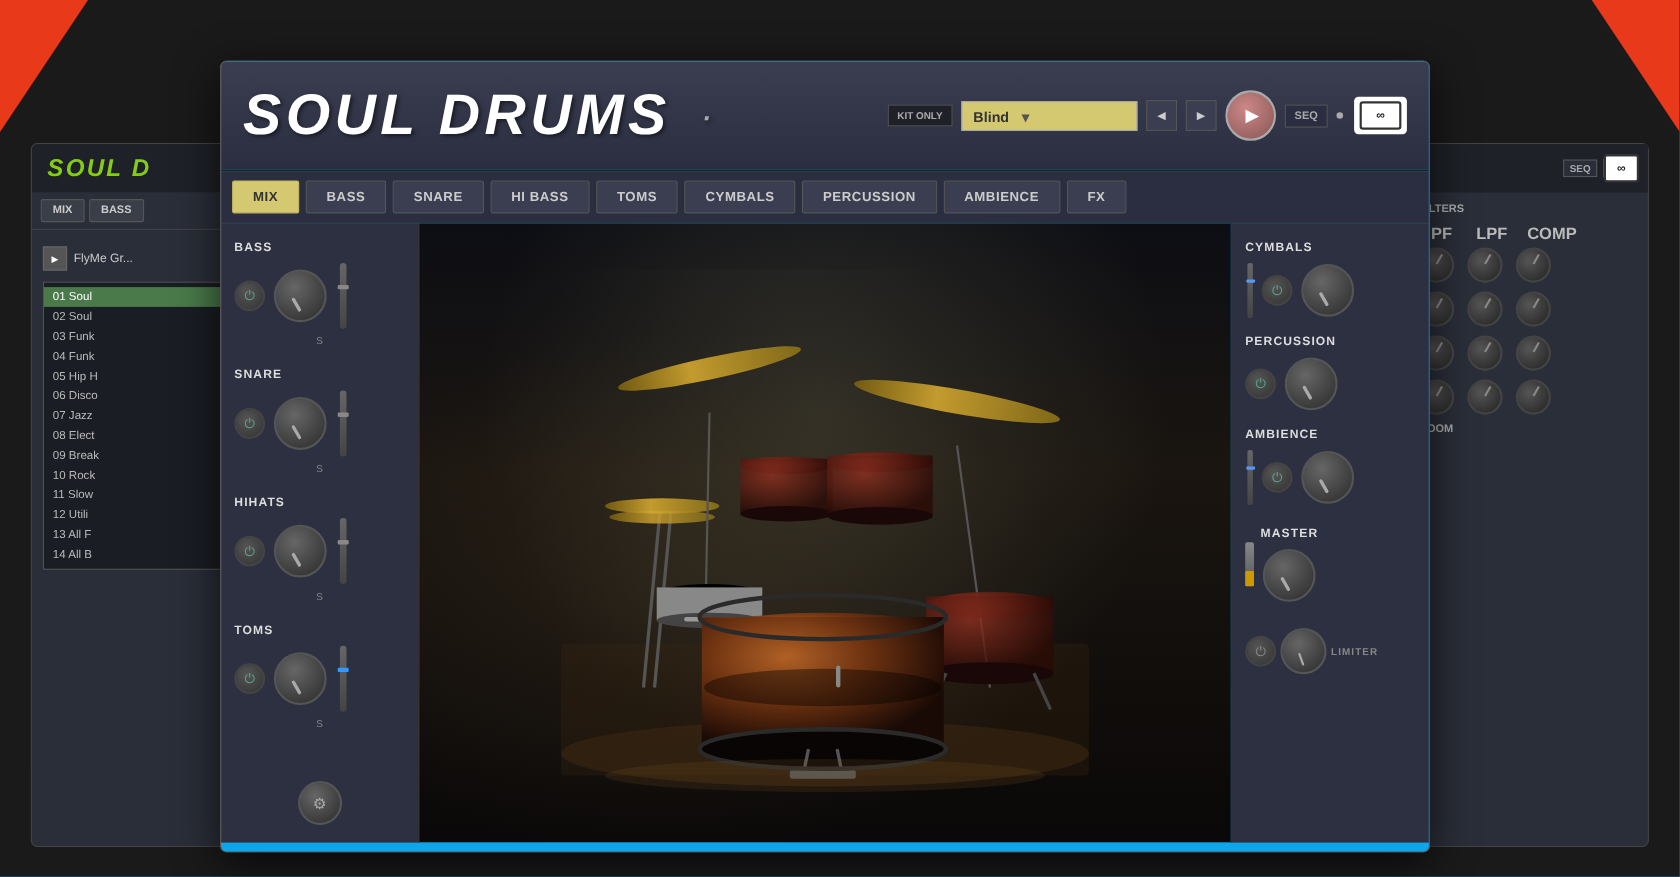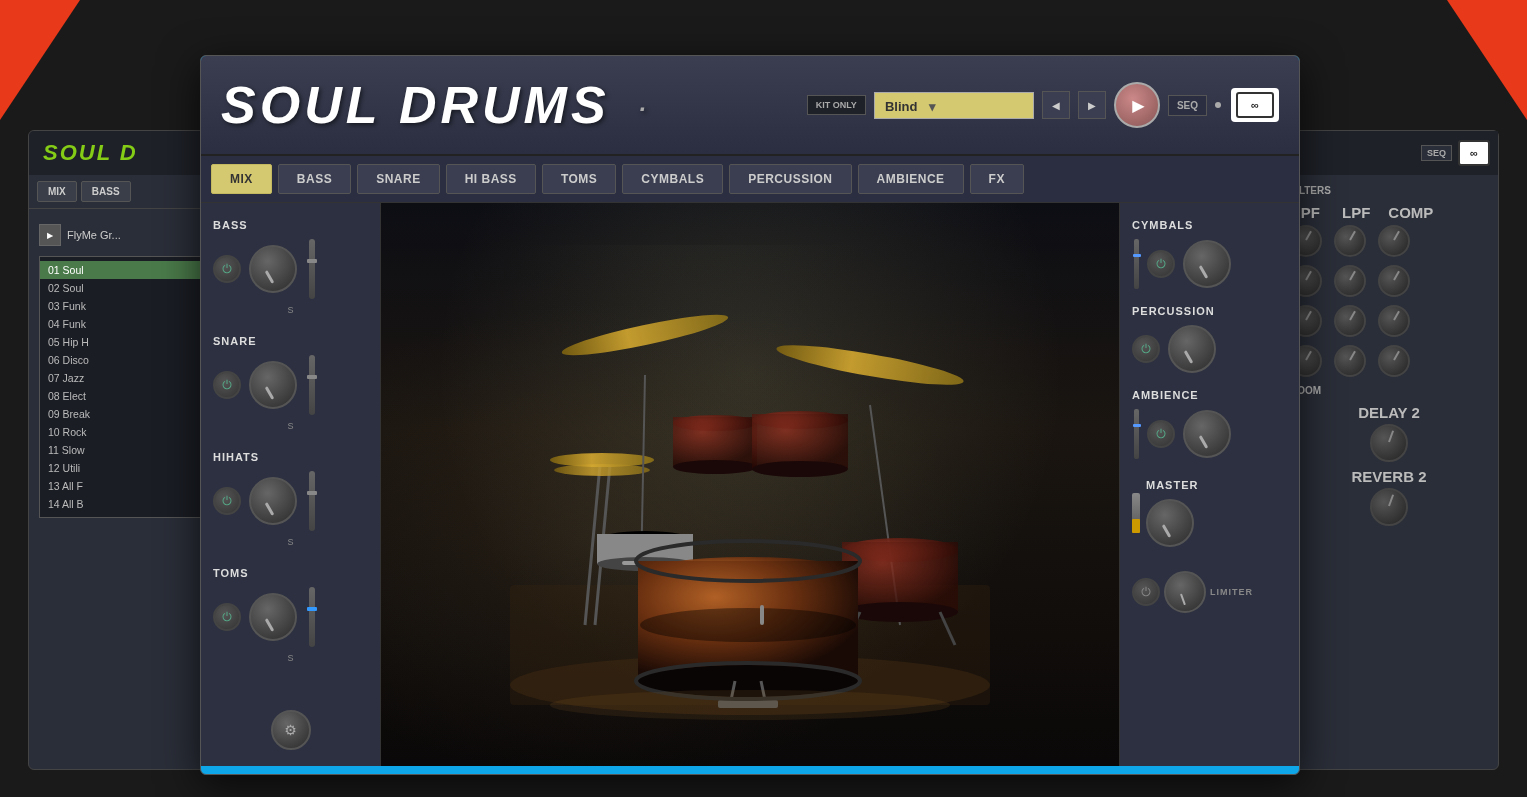--- a/index.html
+++ b/index.html
@@ -637,30 +637,20 @@
       <div class="knob-row">
         <div class="knob-dark"></div>
         <div class="knob-dark"></div>
         <div class="knob-dark"></div>
       </div>
     </div>
     <div style="margin-top:8px;">
       <div class="filters-label">
         <span>ROOM</span>
       </div>
-      <div style="display:flex; flex-direction:column; gap:6px; margin-top:4px; align-items:center;">
-        <div style="display:flex; flex-direction:column; align-items:center; gap:3px;">
-          <span class="filter-col-label">DELAY 2</span>
-          <div class="knob-dark-lg"></div>
-        </div>
-        <div style="display:flex; flex-direction:column; align-items:center; gap:3px;">
-          <span class="filter-col-label">REVERB 2</span>
-          <div class="knob-dark-lg"></div>
-        </div>
-      </div>
     </div>
   </div>
 </div>
 
 <div class="panel-main">
 
   <div class="title-bar">
     <div class="main-title">
       <span>SOUL DRUMS</span>
       <span style="color:#aaa; font-size:24px; vertical-align:middle; margin-left:10px;">·</span>
@@ -883,21 +873,21 @@
         </div>
       </div>
 
       <div class="right-section">
         <div class="master-area">
           <div class="master-fader-group">
             <div class="master-indicator">
               <div class="master-yellow"></div>
             </div>
           </div>
-          <div style="display:flex; flex-direction:column; gap:4px; ">
+          <div style="display:flex; flex-direction:column; gap:4px; align-items:center;">
             <div class="section-label">MASTER</div>
             <div class="knob-main"></div>
           </div>
         </div>
       </div>
 
       <div class="limiter-area">
         <div class="power-btn"></div>
         <div class="knob-main-sm"></div>
         <div class="limiter-label">LIMITER</div>

